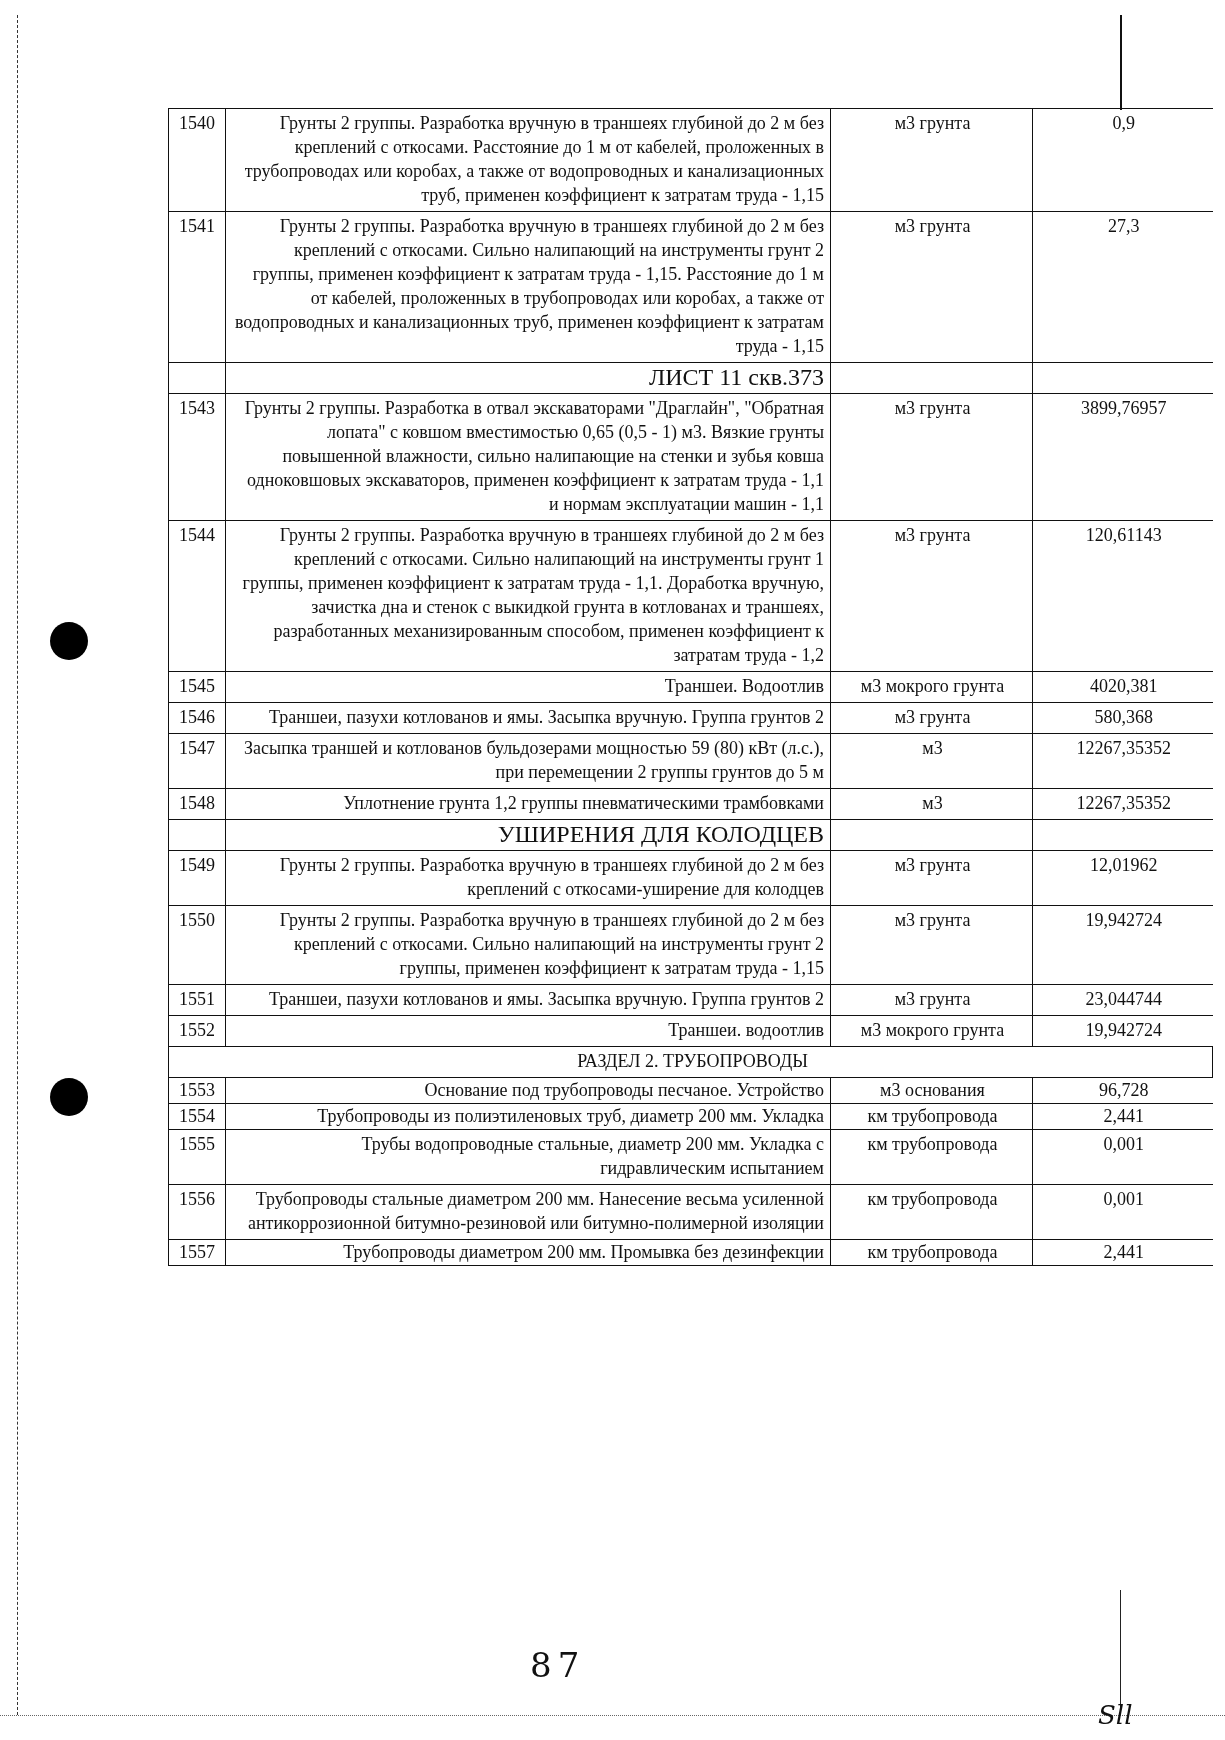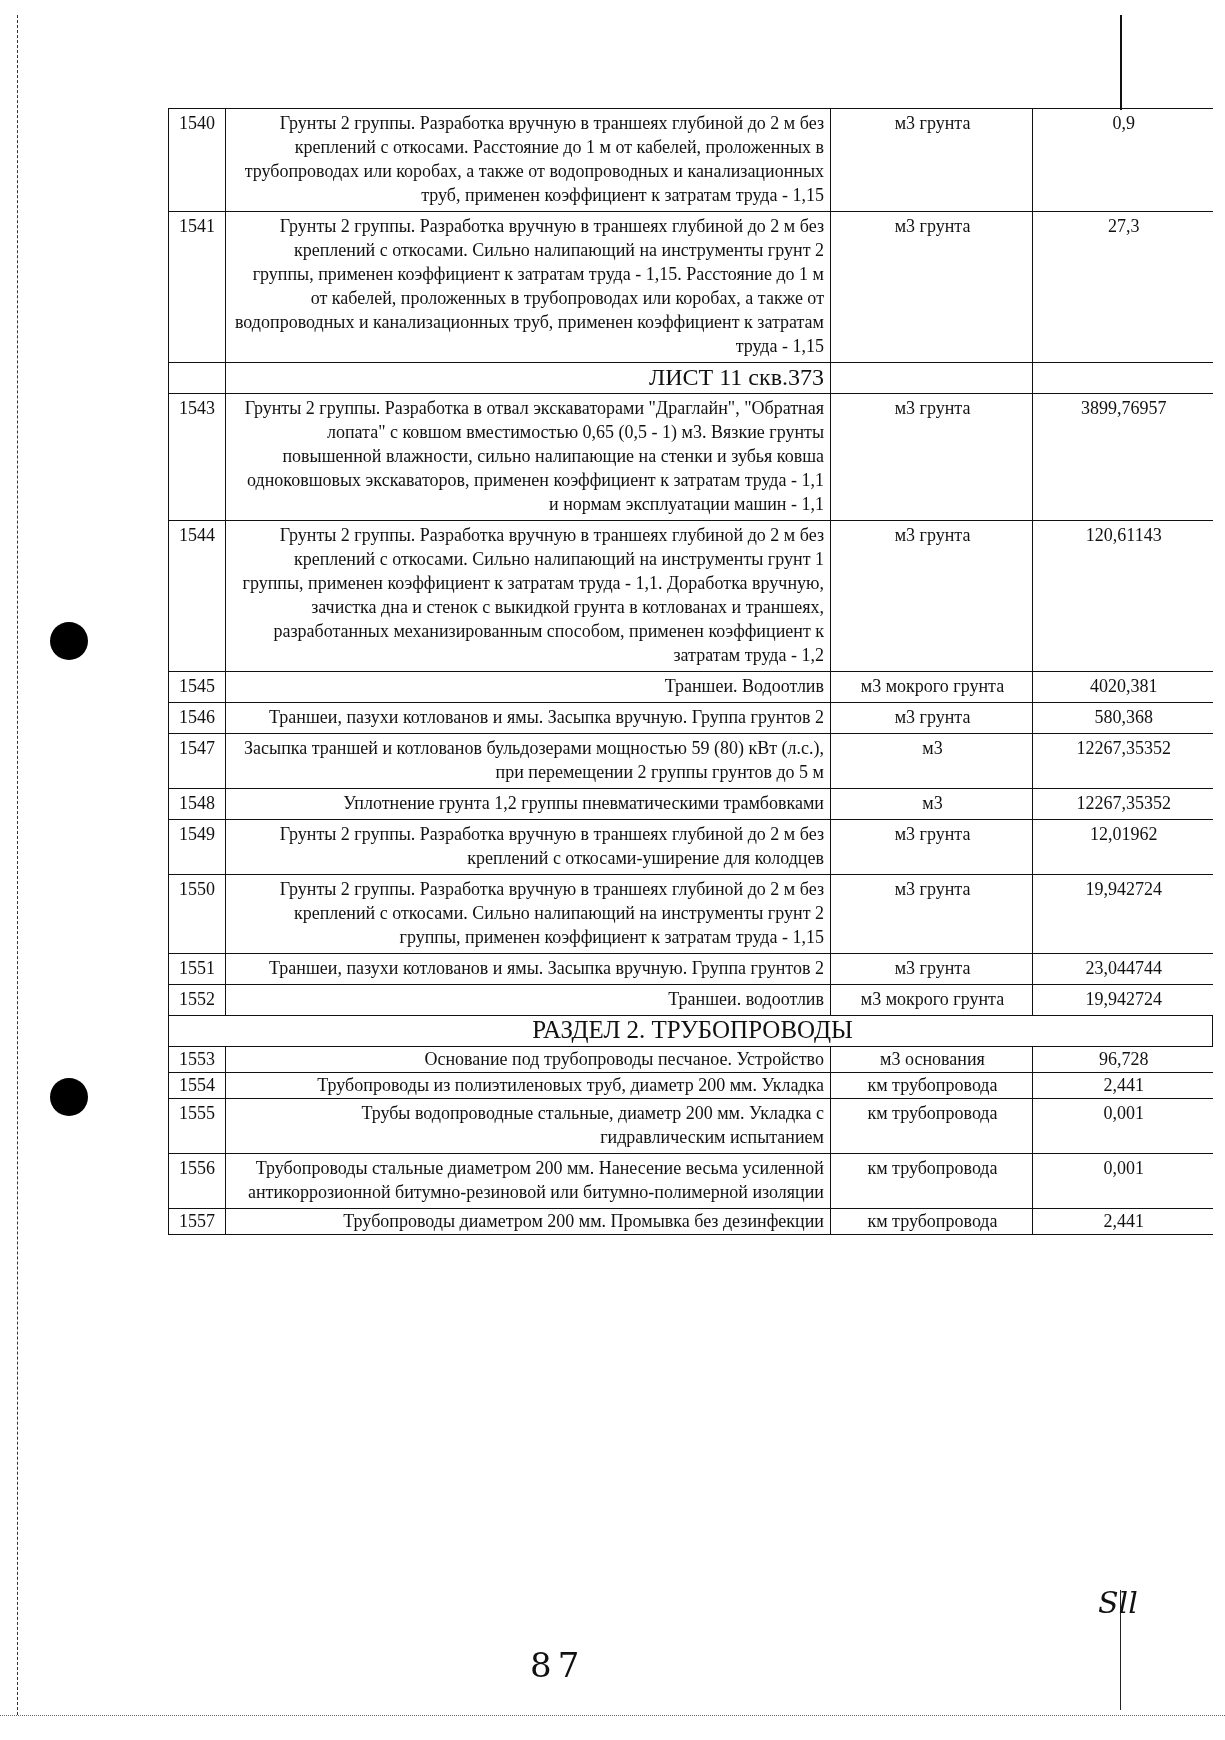--- a/index.html
+++ b/index.html
@@ -13,27 +13,27 @@
   .bottom-dots { position:absolute; left:0; top:1715px; width:1225px; height:0; border-top:1px dotted #666; }
 
   table.main { position:absolute; left:168px; top:108px; width:1045px;
                border-collapse:collapse; table-layout:fixed; font-size:18px; line-height:24px; }
   table.main td { border:1px solid #111; vertical-align:top; padding:2px 6px 4px 8px; }
   table.main td.num { width:52px; text-align:center; padding-left:2px; padding-right:2px; }
   table.main td.desc { width:590px;text-align:right; }
   table.main td.unit { width:187px; text-align:center; }
   table.main td.val { text-align:center; border-right:none; }
   tr.section td.sec { font-size:24px; padding-left:36px; }
-  tr.section-big td.sec { font-size:25px; text-align:center; padding-left:10px; }
+  tr.section-big td.sec { font-size:18px; text-align:center; padding-left:10px; }
   table.main tr.short td { padding-top:0; padding-bottom:1px;margin-top:8px; }
 
   .page-number { position:absolute; left:530px; top:1645px; font-family:"DejaVu Serif", serif;
                  font-size:34px; letter-spacing:6px; color:#111; }
-  .signature { position:absolute; left:1098px; top:1585px; font-family:"DejaVu Serif", serif;
-               font-style:italic; font-size:30px; color:#111; }
+  .signature { position:absolute; left:1098px; top:1700px; font-family:"DejaVu Serif", serif;
+               font-style:italic; font-size:26px; color:#111; }
 </style>
 </head>
 <body>
 
 <div class="margin-line"></div>
 <div class="right-line"></div>
 <div class="right-line2"></div>
 <div class="hole" style="top:622px"></div>
 <div class="hole" style="top:1078px"></div>
 <div class="bottom-dots"></div>
@@ -87,20 +87,26 @@
         <td class="desc">Засыпка траншей и котлованов бульдозерами мощностью 59 (80) кВт (л.с.), при перемещении 2 группы грунтов до 5 м</td>
         <td class="unit">м3</td>
         <td class="val">12267,35352</td>
       </tr>
       <tr>
         <td class="num">1548</td>
         <td class="desc">Уплотнение грунта 1,2 группы пневматическими трамбовками</td>
         <td class="unit">м3</td>
         <td class="val">12267,35352</td>
       </tr>
+      <tr class="section">
+        <td class="num"></td>
+        <td class="desc sec">УШИРЕНИЯ ДЛЯ КОЛОДЦЕВ</td>
+        <td class="unit"></td>
+        <td class="val"></td>
+      </tr>
       <tr>
         <td class="num">1549</td>
         <td class="desc">Грунты 2 группы. Разработка вручную в траншеях глубиной до 2 м без креплений с откосами-уширение для колодцев</td>
         <td class="unit">м3 грунта</td>
         <td class="val">12,01962</td>
       </tr>
       <tr>
         <td class="num">1550</td>
         <td class="desc">Грунты 2 группы. Разработка вручную в траншеях глубиной до 2 м без креплений с откосами. Сильно налипающий на инструменты грунт 2 группы, применен коэффициент к затратам труда - 1,15</td>
         <td class="unit">м3 грунта</td>

